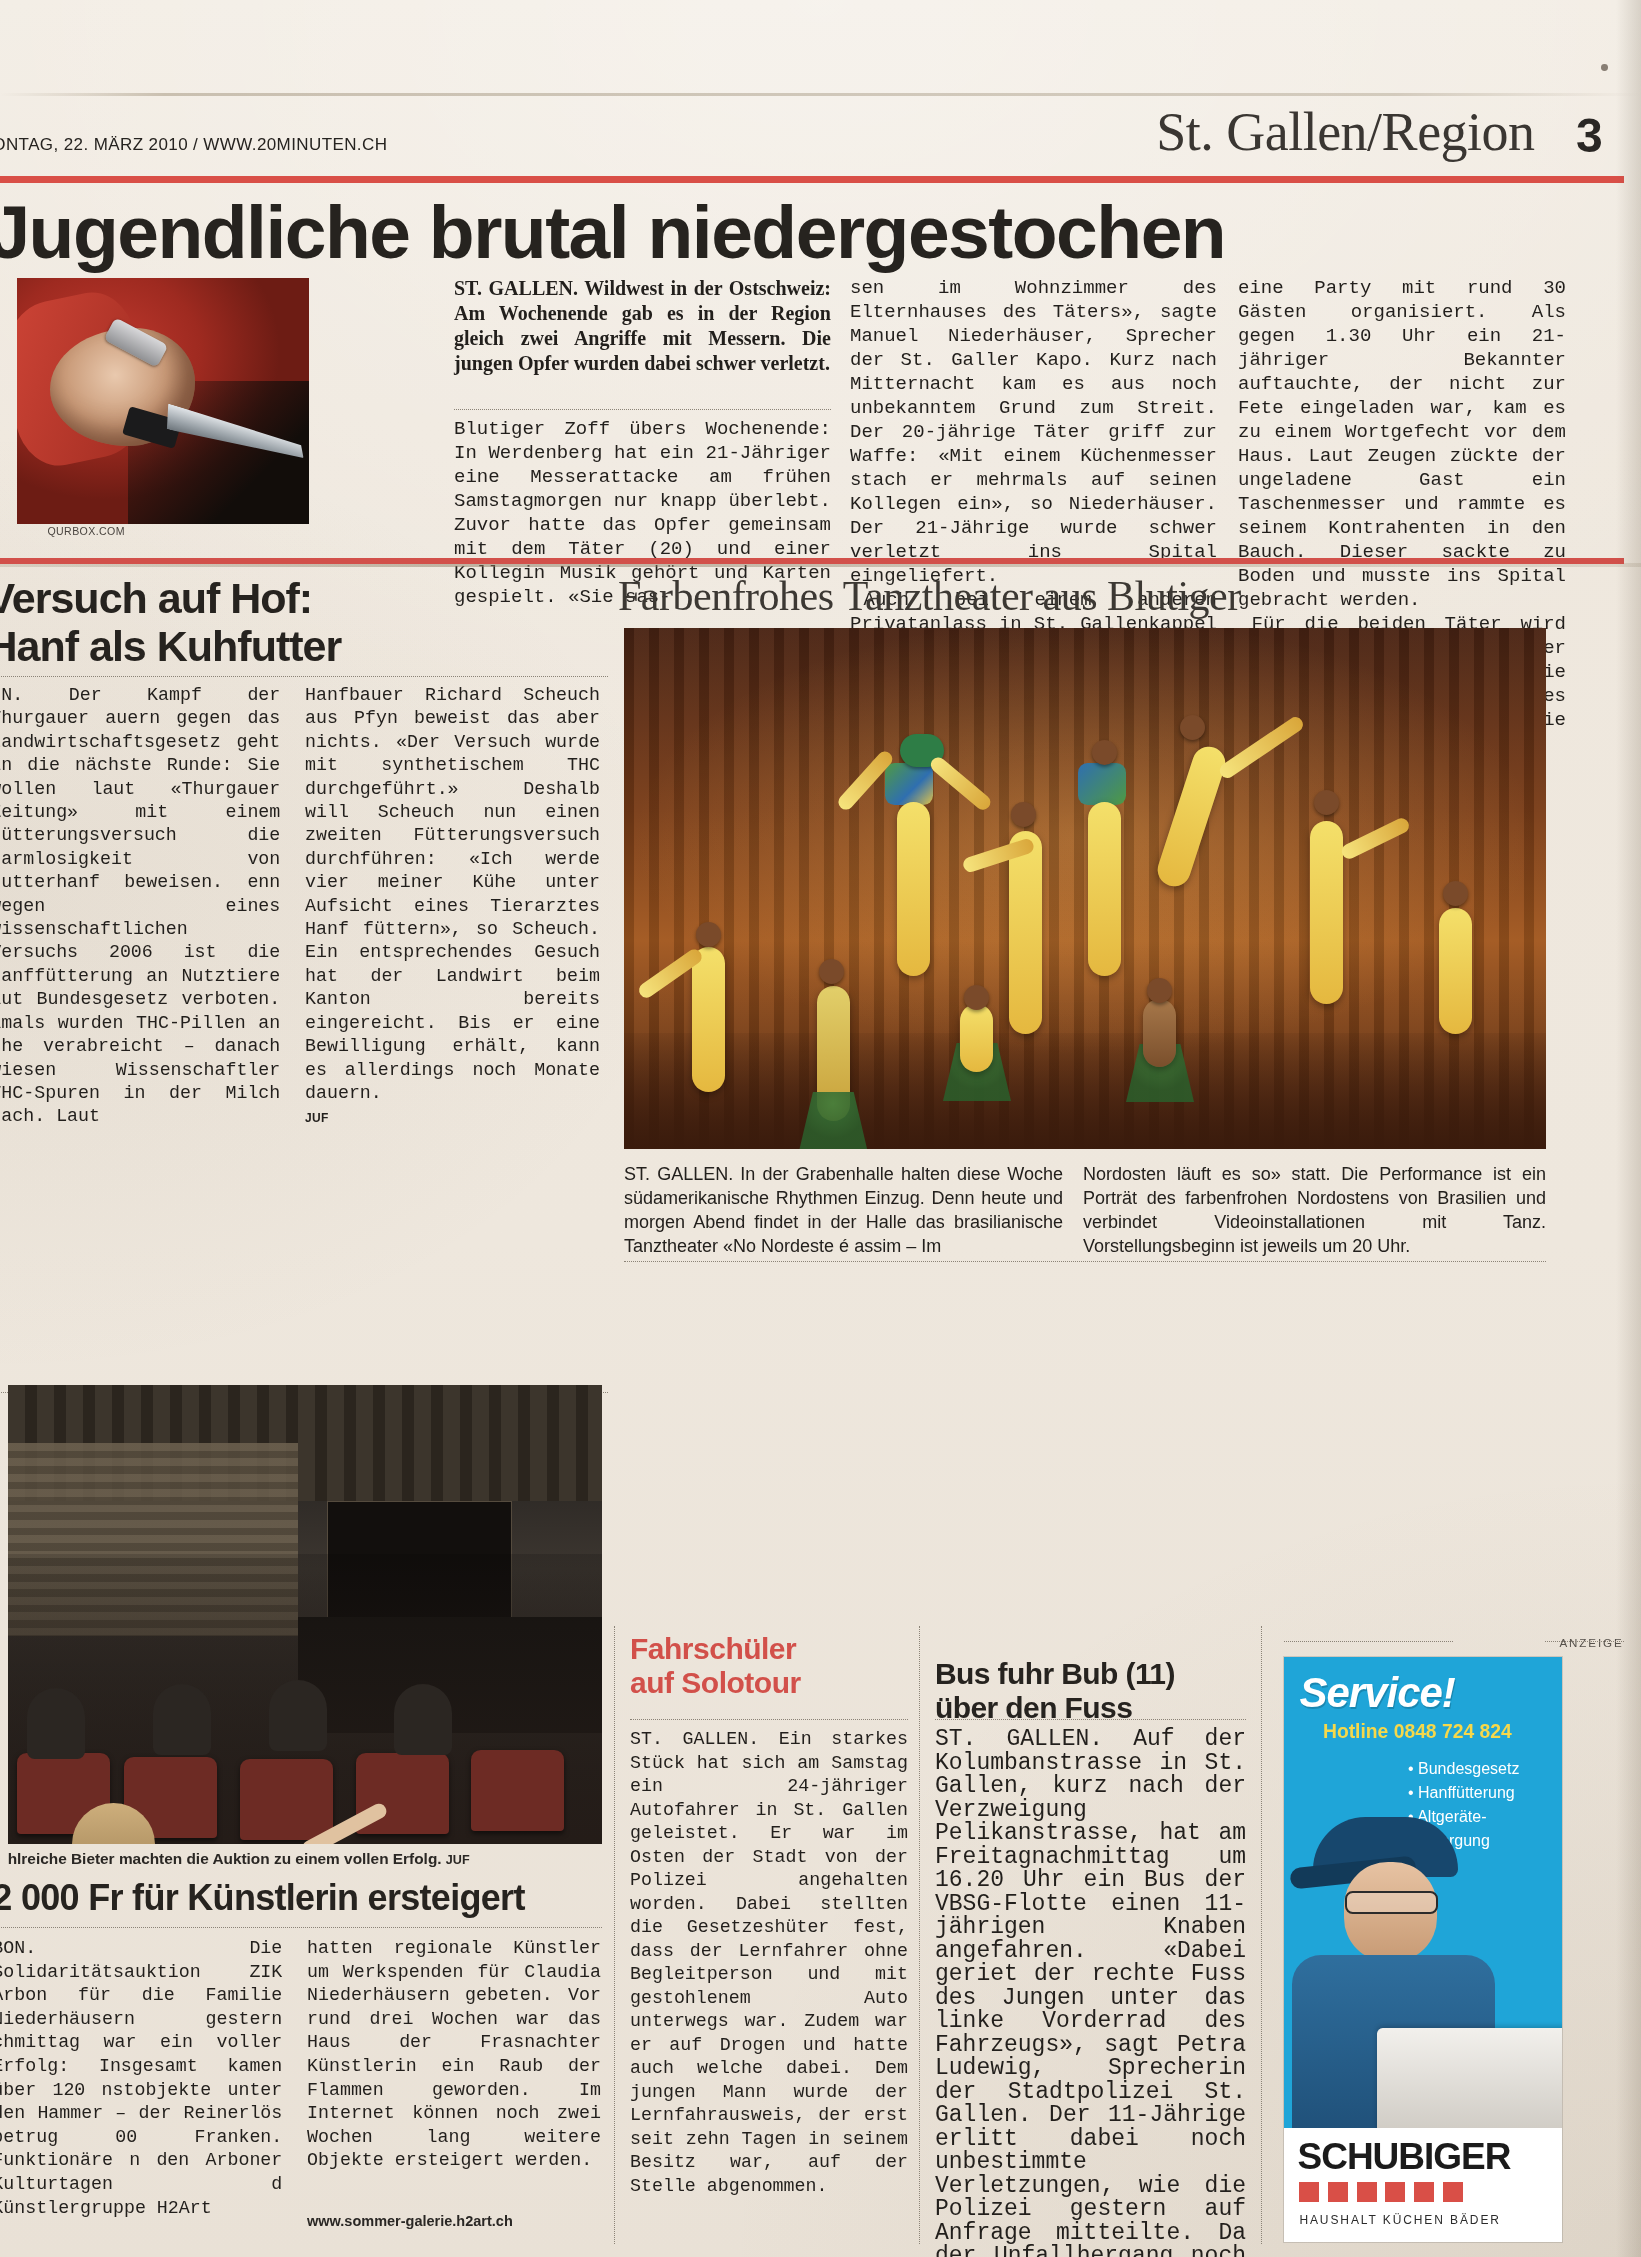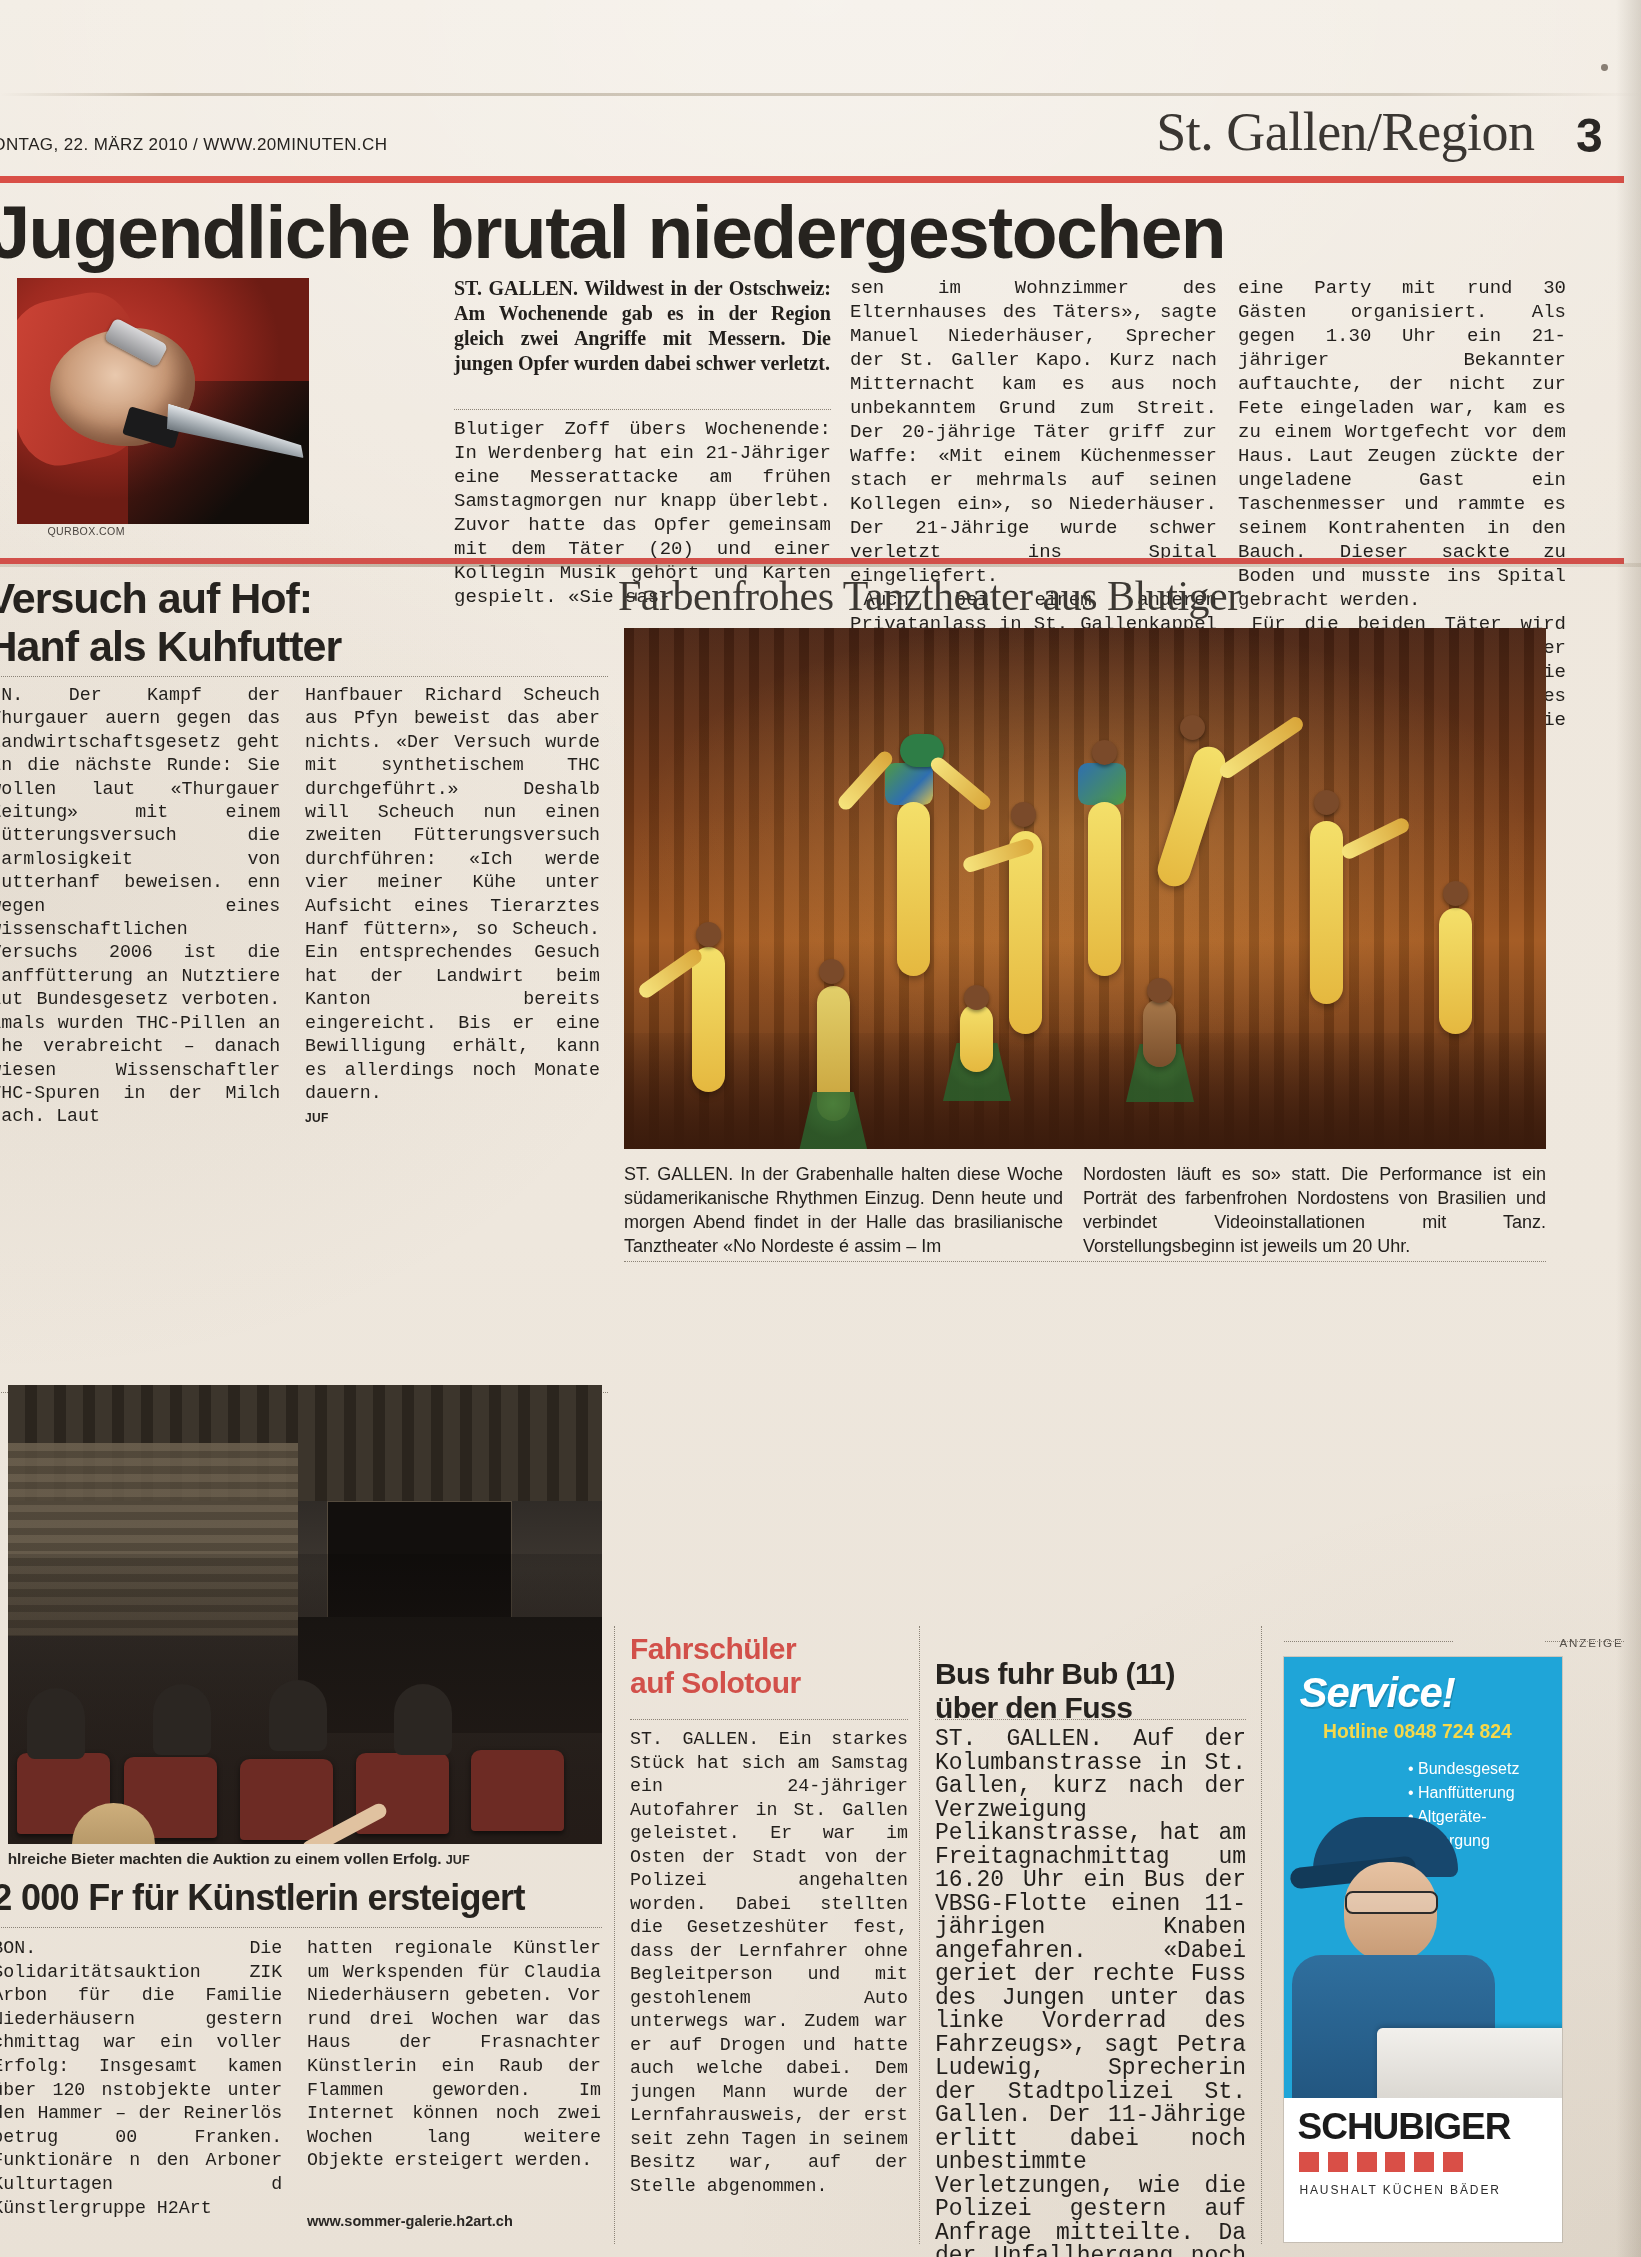--- a/index.html
+++ b/index.html
@@ -321,21 +321,21 @@
   .ad-glass{
     position:absolute;left:71px;top:89px;width:89px;height:19.3px;
     border:2.9px solid #2b2b2b;border-radius:7.7px;background:rgba(255,255,255,.25);
   }
   .ad-shirt{
     position:absolute;left:17.4px;top:153px;width:203px;height:174px;
     background:linear-gradient(180deg,#2f6f9e,#20517a);
     border-radius:29px 29px 0 0;
   }
   .ad-logo{
-    position:absolute;left:0;right:0;bottom:0;height:144px;background:#ffffff;
+    position:absolute;left:0;right:0;bottom:0;height:114px;background:#ffffff;
   }
   .ad-logo-text{
     position:absolute;left:13.5px;top:7.7px;
     font-family:"Liberation Sans",sans-serif;font-weight:bold;font-size:37px;
     letter-spacing:-1px;color:#1b1b1b;
   }
   .ad-squares{
     position:absolute;left:15.4px;top:54px;display:flex;gap:8.7px;
   }
   .ad-squares span{width:20px;height:20px;background:#d94f47;display:block;}

